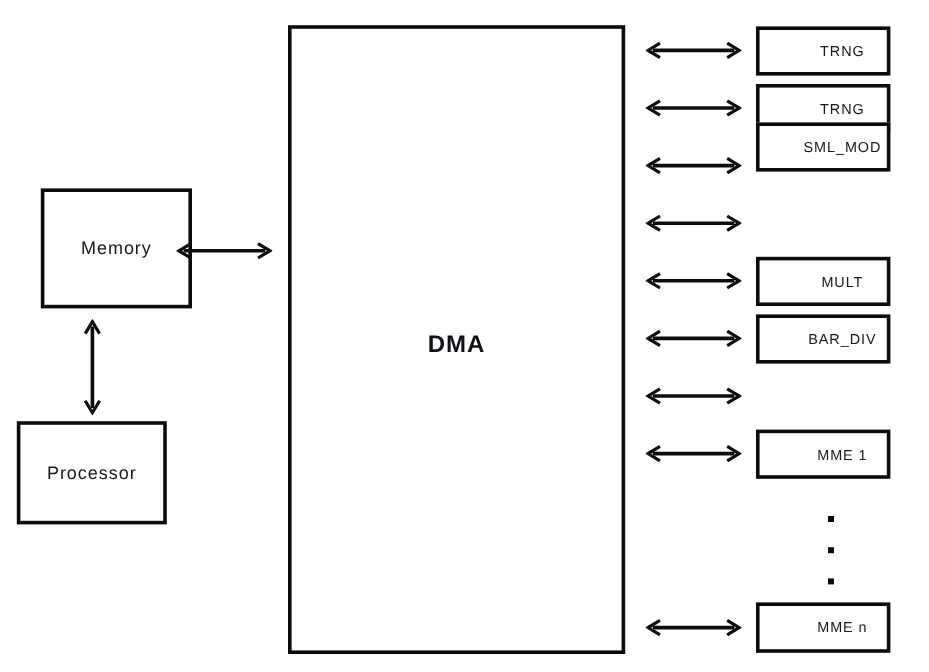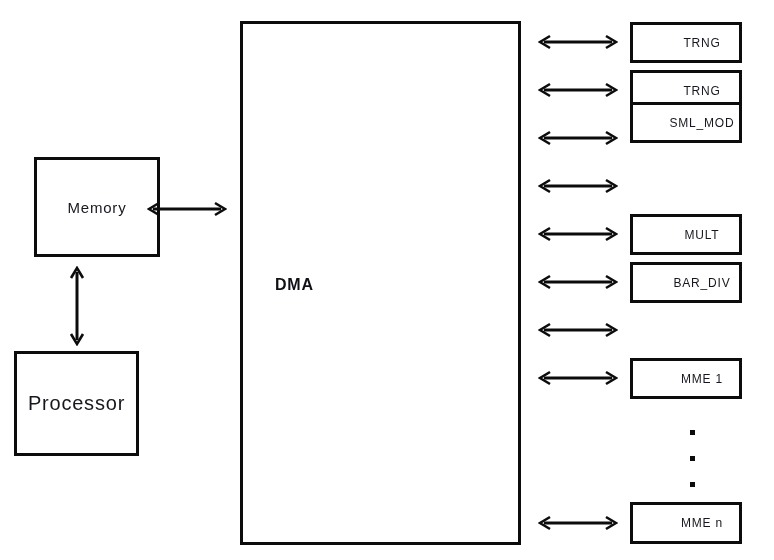--- a/index.html
+++ b/index.html
@@ -23,37 +23,37 @@
     display: flex;
     align-items: center;
     justify-content: center;
     color: #17171e;
   }
   .box-memory {
     left: 14px; top: 157px; width: 126px; height: 100px;
     font-size: 15px; letter-spacing: 0.8px; margin-left: 20px;
   }
   .box-processor {
-    left: 14px; top: 351px; width: 125px; height: 105px;
-    font-size: 20px; letter-spacing: 0.8px;
+    left: 14px; top: 351px; width: 125px; height: 86px;
+    font-size: 15px; letter-spacing: 0.8px;
   }
   .box-dma {
     left: 240px; top: 21px; width: 281px; height: 524px;
     align-items: flex-start;
   }
   .dma-label {
     position: absolute;
     top: 252px;
     left: 0;
     width: 100%;
-    font-size: 16px;
+    text-align: center;
+    font-size: 20px;
     font-weight: bold;
     letter-spacing: 0.8px;
     color: #101016;
-    padding-left: 32px;
   }
   .box-peripheral {
     left: 630px; width: 112px; height: 41px;
     font-size: 12px; letter-spacing: 0.8px;
     white-space: nowrap;
     padding-left: 32px;
   }
   .arrow {
     position: absolute;
     display: block;

